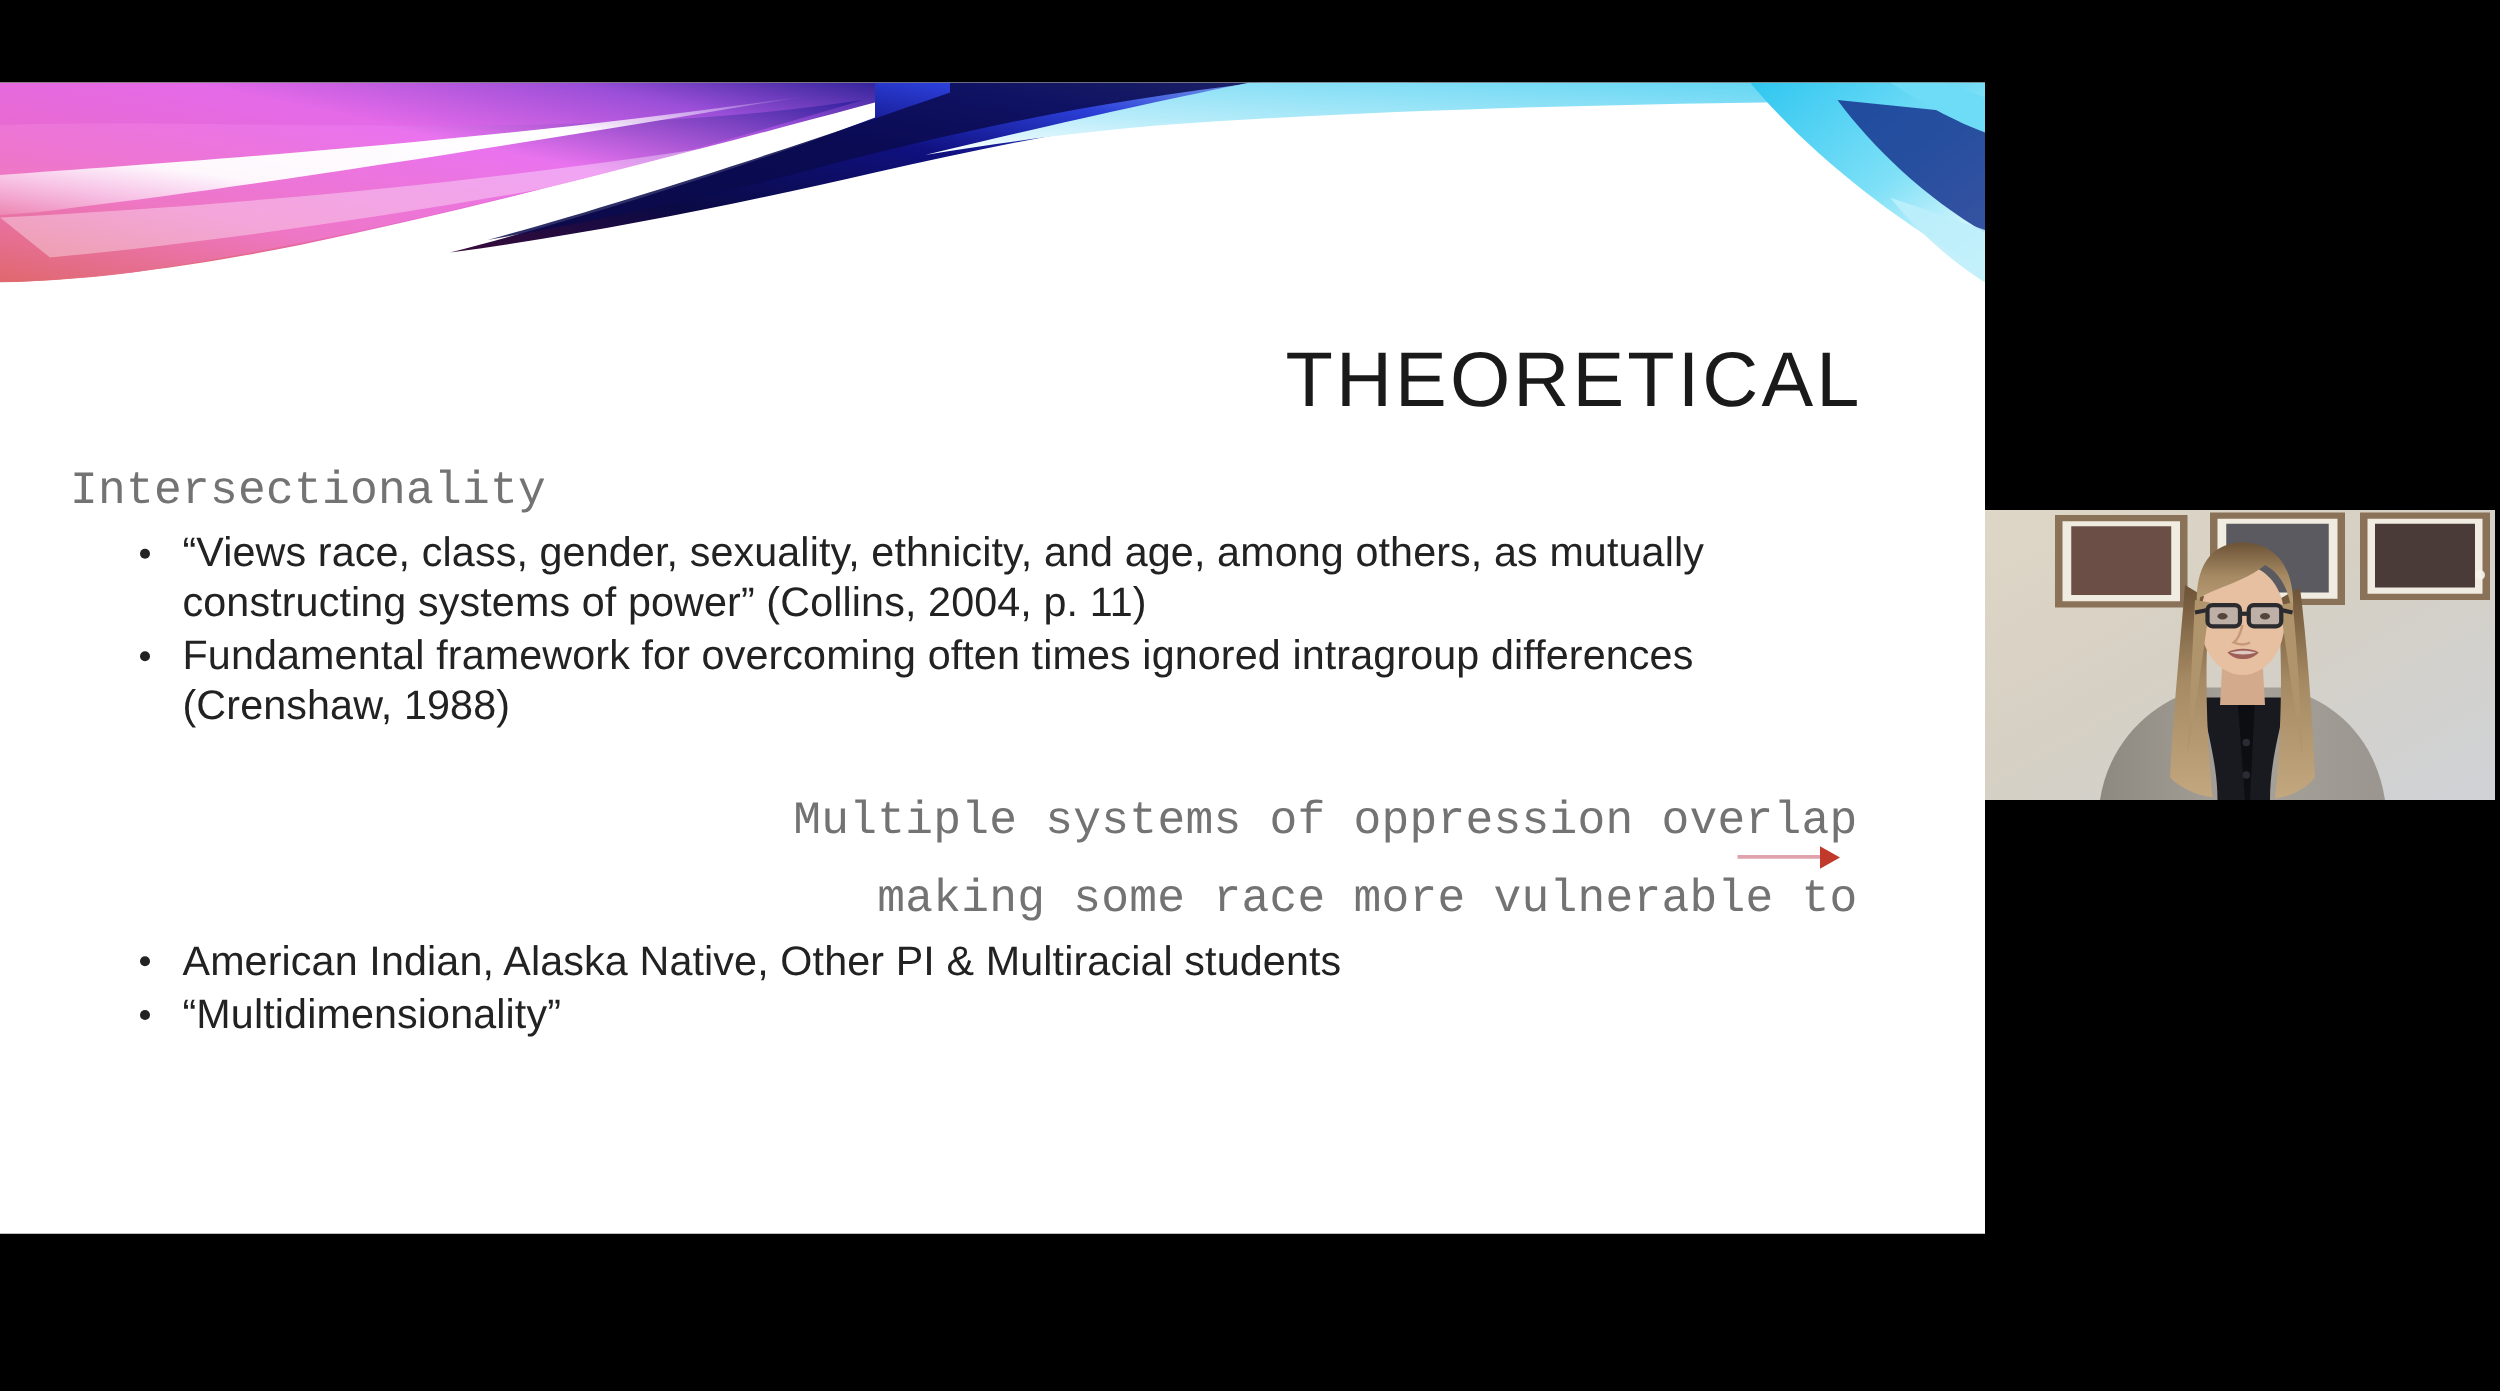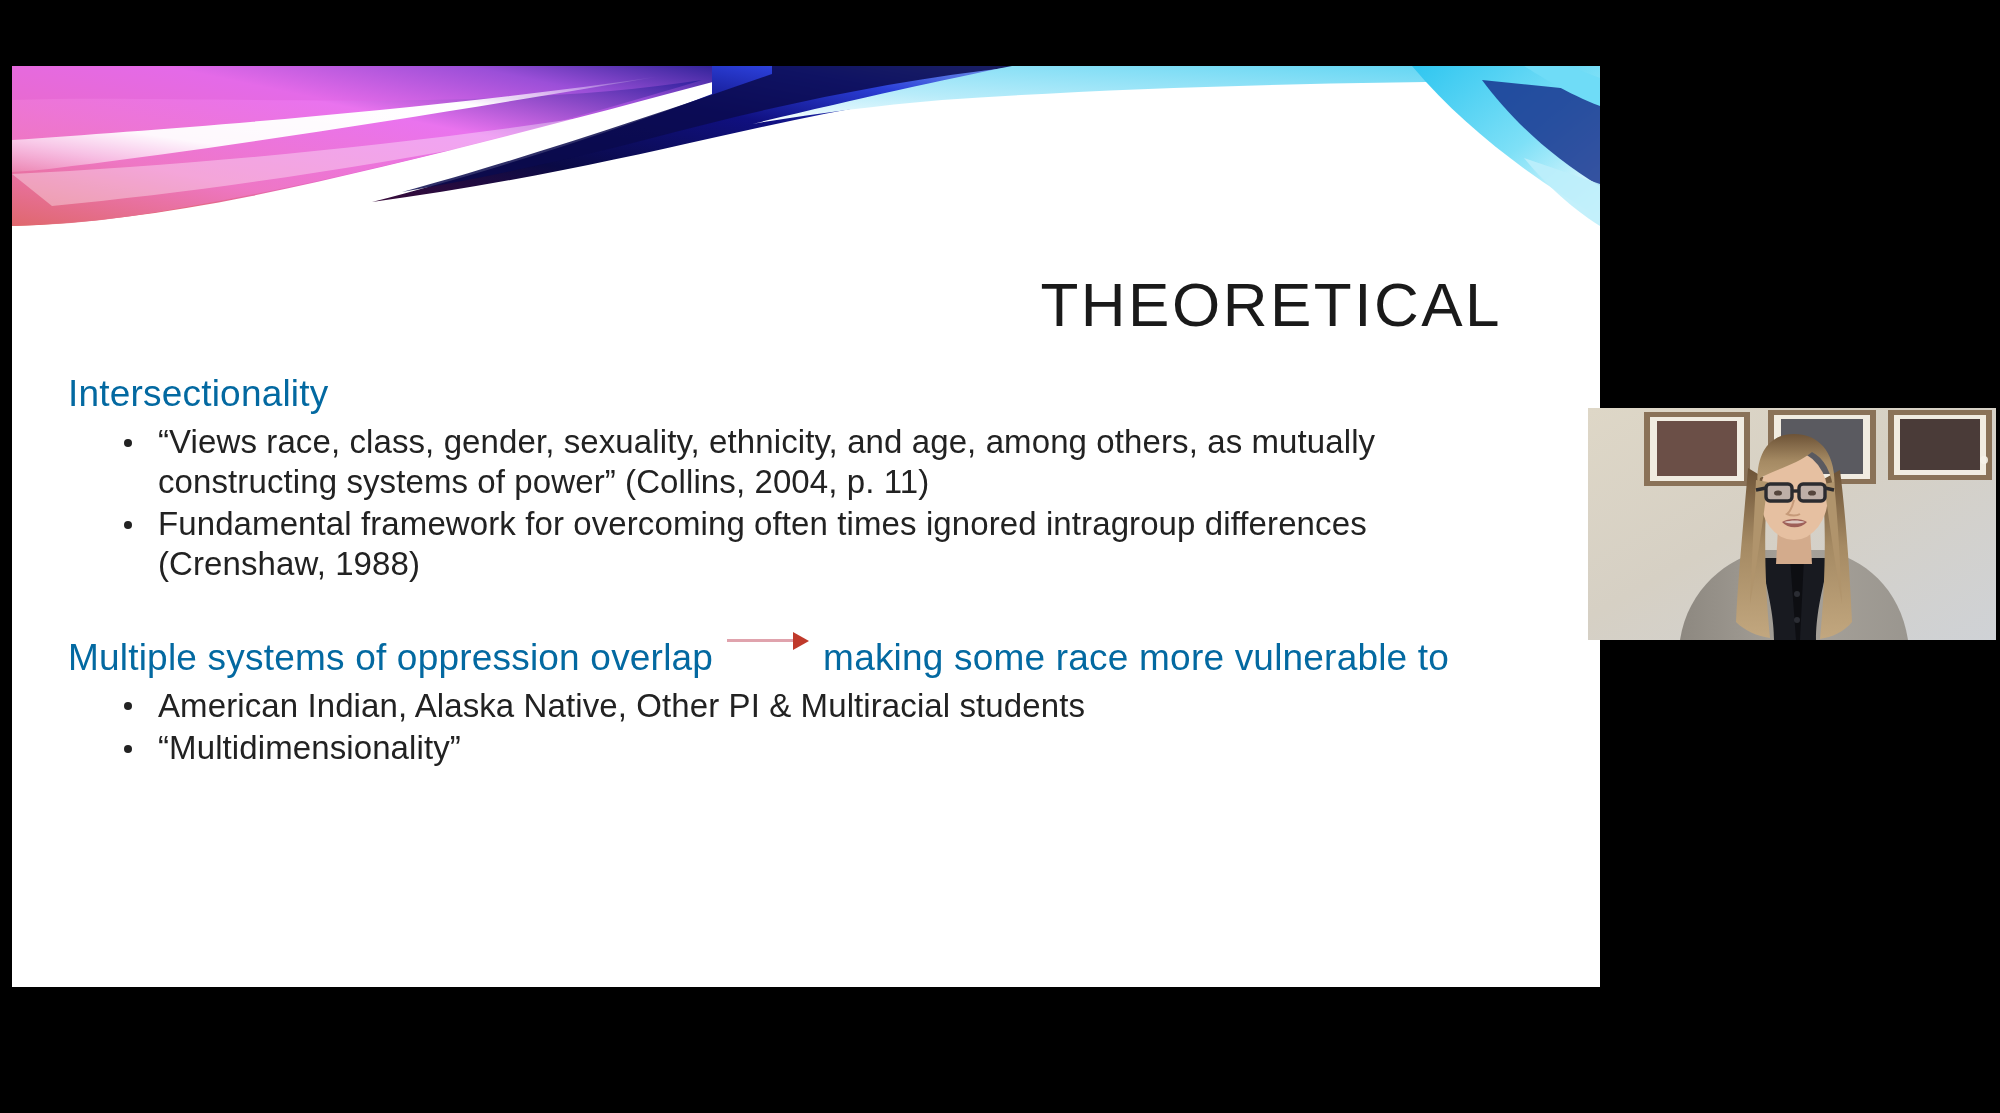--- a/index.html
+++ b/index.html
@@ -13,21 +13,21 @@
 
   
   #screenshare{
     position:absolute;left:0;top:0;width:2000px;height:1113px;
     background:#000;
   }
 
   
   #slide{
     position:absolute;
-    left:12px; top:66px;
+    left:0px; top:66px;
     width:1588px; height:921px;
     background:#ffffff;
     overflow:hidden;
   }
 
   
   #swoosh{
     position:absolute;left:0;top:0;width:1588px;height:160px;
     overflow:hidden;
     pointer-events:none;
@@ -47,23 +47,23 @@
     line-height:1;
     white-space:nowrap;
   }
 
   
   #body-area{
     position:absolute;
     left:56px; top:305px; width:1430px;
   }
   .lvl1{
-    font-family:Liberation Sans, sans-serif;
+    font-family:Liberation Mono, monospace;
     font-size:37px;
-    color:#0369a1;
+    color:#737373;
     line-height:1.22;
     margin:0 0 6px 0;
     letter-spacing:0.2px;
   }
   .bullets{
     list-style:none;
     margin:0 0 0 48px;
     padding:0;
   }
   .bullets li{
@@ -78,22 +78,23 @@
   }
   .bullets li .dot{
     position:absolute;left:8px;top:0.50em;
     width:8px;height:8px;border-radius:50%;
     background:#222;
   }
   .spacer{height:48px;}
 
   .flow-line{
     display:flex;
-    align-items:flex-start;
+    align-items:flex-end;
     flex-wrap:wrap;
+    flex-direction:column;
   }
   .flow-line .seg{white-space:nowrap;}
   .arrow{
     display:inline-flex;
     align-items:center;
     margin:0 14px;
     position:relative;
     top:-3px;
   }
   .arrow .shaft{

